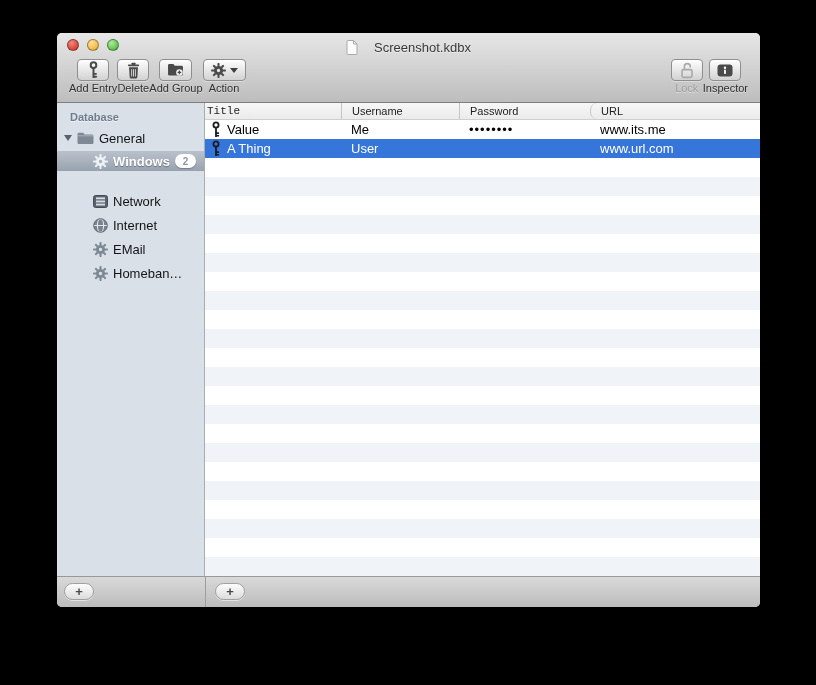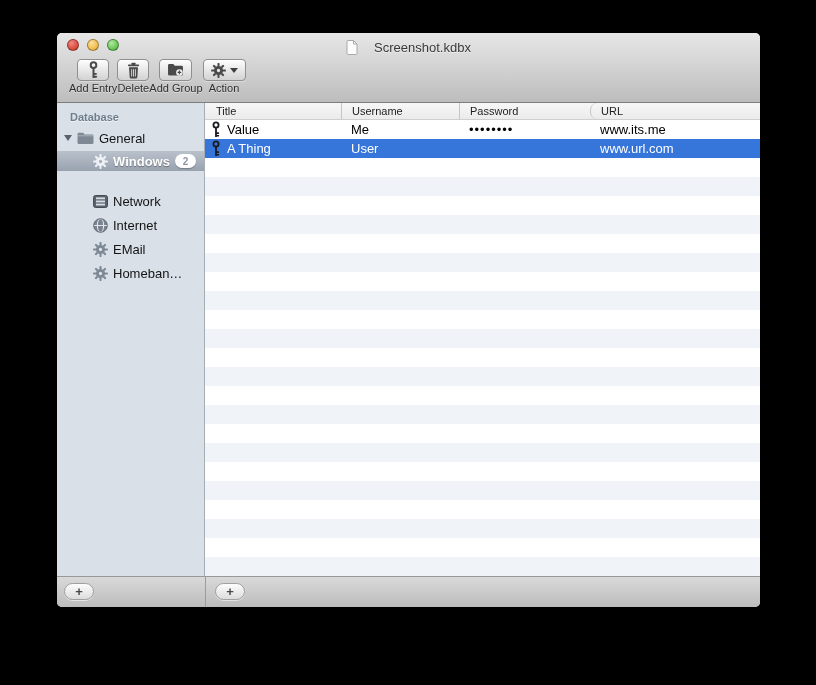--- a/index.html
+++ b/index.html
@@ -100,21 +100,21 @@
     background:linear-gradient(to bottom,#f7f7f7,#ebebeb);
     border-bottom:1px solid #cfcfcf;
     font-size:11px;color:#1d1d1d;
   }
   .th{display:flex;align-items:center;padding-left:10px;overflow:hidden;white-space:nowrap;}
   .th + .th{border-left:1px solid #c6c6c6;}
   .col-title{width:136px;flex:0 0 136px;}
   .col-user{width:118px;flex:0 0 118px;}
   .col-pass{width:131px;flex:0 0 131px;text-align:right;}
   .col-url{flex:1 1 auto;min-width:0;border-radius:7px;}
-  .th.col-title{padding-left:11px;}
+  .th.col-title{padding-left:2px;font-family:Liberation Mono, monospace;}
   .tbody{flex:1 1 auto;display:flex;flex-direction:column;min-height:0;}
   .trow{height:19px;flex:0 0 19px;display:flex;font-size:13px;color:#000;align-items:center;}
   .trow .td{padding-left:10px;overflow:hidden;white-space:nowrap;display:flex;align-items:center;height:100%;}
   .trow .td.col-title{padding-left:6px;gap:6px;}
   .trow.selected{background:var(--selection-blue);color:#fff;}
   .trow .td.col-pass{letter-spacing:1px;}
   .key-glyph{color:#191c20;flex:0 0 auto;}
   .stripes{
     flex:1 1 auto;
     background:repeating-linear-gradient(to bottom,#ffffff 0 19px,var(--stripe-blue) 19px 38px);
@@ -257,20 +257,38 @@
           <div class="tb-btn">
             <svg width="15" height="15">
                 <use href="#sym-gear"></use>
               </svg>
             <span class="caret-down"></span>
           </div>
           <span class="tb-label">Action</span>
         </div>
       </div>
 
+      <div class="tb-group right">
+        <div class="tb-item disabled">
+          <div class="tb-btn">
+            <svg width="14" height="17">
+                <use href="#sym-lock-open"></use>
+              </svg>
+          </div>
+          <span class="tb-label">Lock</span>
+        </div>
+        <div class="tb-item">
+          <div class="tb-btn">
+            <svg width="16" height="13">
+                <use href="#sym-info"></use>
+              </svg>
+          </div>
+          <span class="tb-label">Inspector</span>
+        </div>
+      </div>
     </div>
   </div>
 
   <div class="content">
 
     <div class="sidebar">
       <div class="sb-header">Database</div>
 
       <div class="sb-row">
         <span class="tri"></span>

